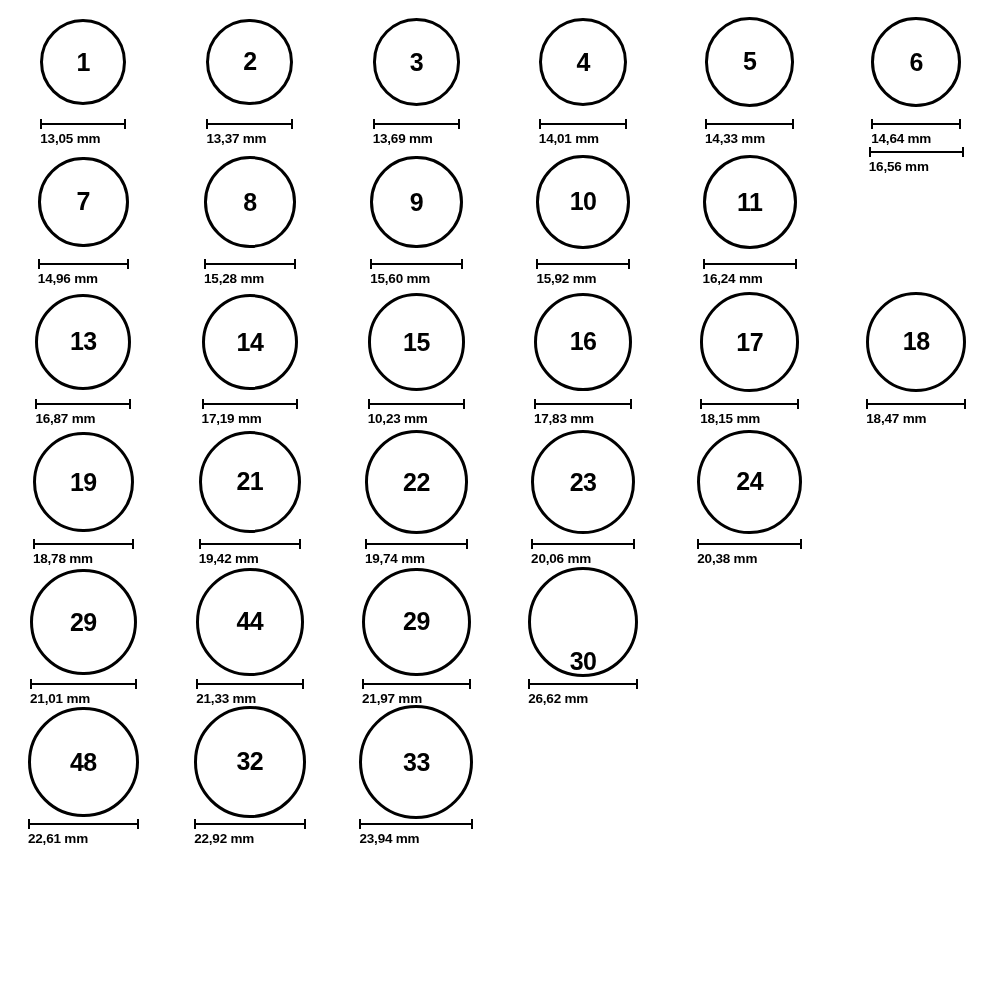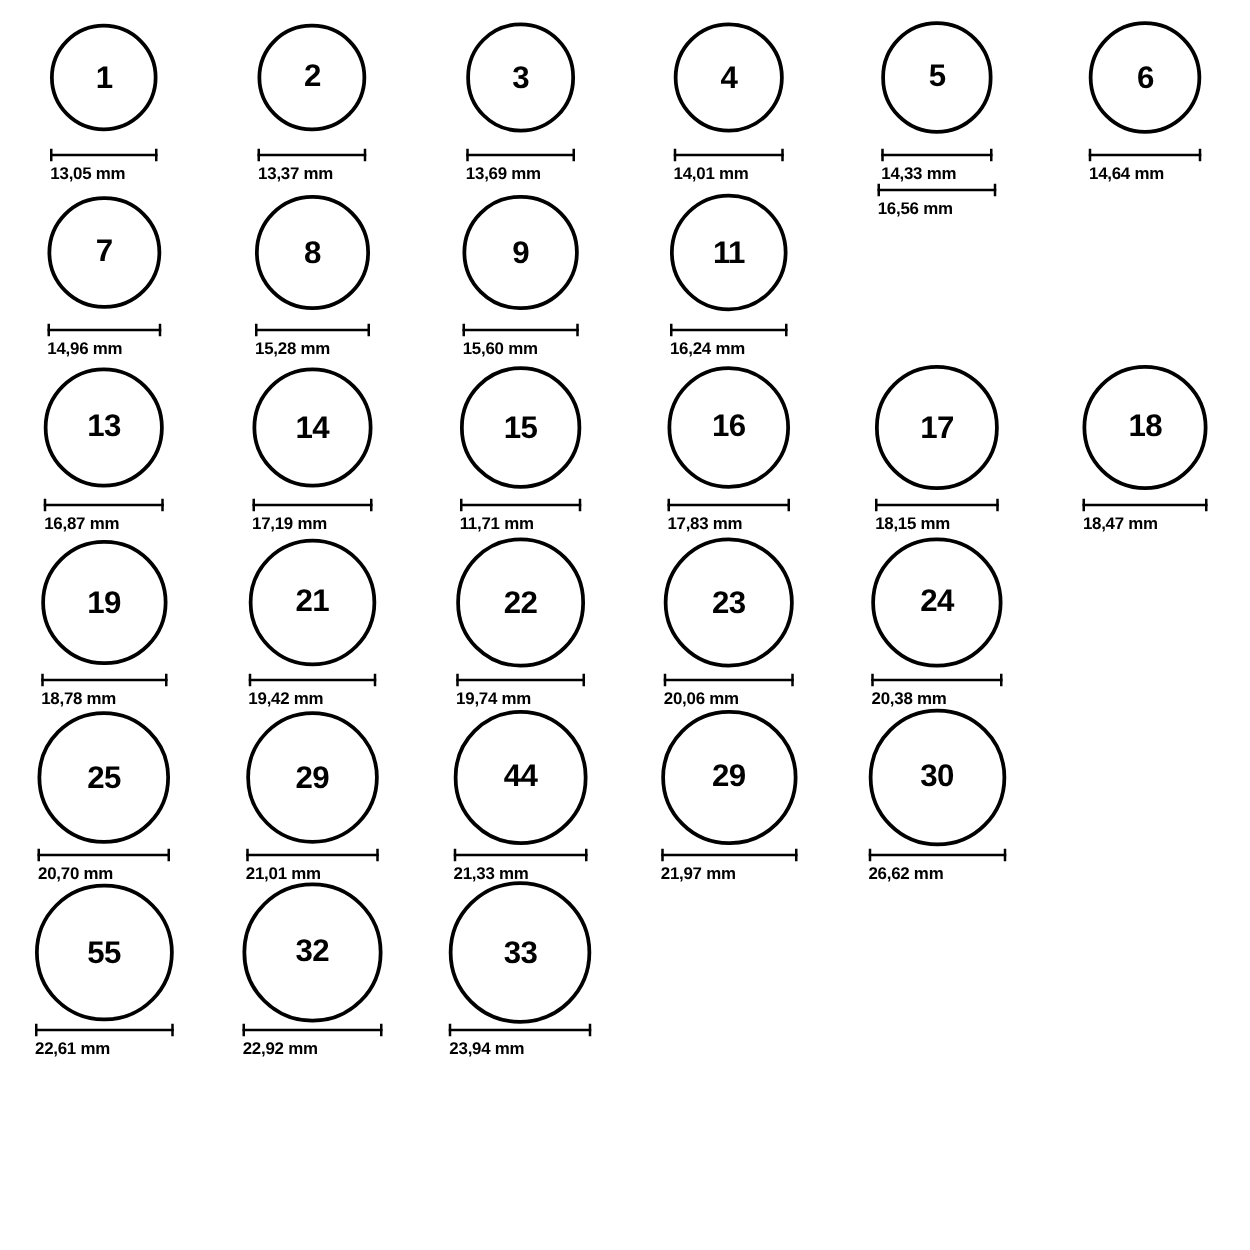--- a/index.html
+++ b/index.html
@@ -225,20 +225,35 @@
           <div class="caliper" style="width: 92.6px;">
             <div class="bar"></div>
             <div class="tick left"></div>
             <div class="tick right"></div>
           </div>
           <div class="mm-label">15,60 mm</div>
         </div>
       </div>
       <div class="size-cell">
         <div class="circle-wrap">
+          <div class="ring-circle" style="width: 93.4px; height: 93.4px;">
+            <span class="ring-number">10</span>
+          </div>
+        </div>
+        <div class="measure-wrap">
+          <div class="caliper" style="width: 93.4px;">
+            <div class="bar"></div>
+            <div class="tick left"></div>
+            <div class="tick right"></div>
+          </div>
+          <div class="mm-label">15,92 mm</div>
+        </div>
+      </div>
+      <div class="size-cell">
+        <div class="circle-wrap">
           <div class="ring-circle" style="width: 94.2px; height: 94.2px;">
             <span class="ring-number">11</span>
           </div>
         </div>
         <div class="measure-wrap">
           <div class="caliper" style="width: 94.2px;">
             <div class="bar"></div>
             <div class="tick left"></div>
             <div class="tick right"></div>
           </div>
@@ -292,21 +307,21 @@
           <div class="ring-circle" style="width: 97.5px; height: 97.5px;">
             <span class="ring-number">15</span>
           </div>
         </div>
         <div class="measure-wrap">
           <div class="caliper" style="width: 97.5px;">
             <div class="bar"></div>
             <div class="tick left"></div>
             <div class="tick right"></div>
           </div>
-          <div class="mm-label">11,71 mm</div>
+          <div class="mm-label">10,23 mm</div>
         </div>
       </div>
       <div class="size-cell">
         <div class="circle-wrap">
           <div class="ring-circle" style="width: 98.3px; height: 98.3px;">
             <span class="ring-number">16</span>
           </div>
         </div>
         <div class="measure-wrap">
           <div class="caliper" style="width: 98.3px;">
@@ -421,35 +436,20 @@
             <div class="tick left"></div>
             <div class="tick right"></div>
           </div>
           <div class="mm-label">20,38 mm</div>
         </div>
       </div>
     </div>
     <div class="size-row">
       <div class="size-cell">
         <div class="circle-wrap">
-          <div class="ring-circle" style="width: 105.7px; height: 105.7px;">
-            <span class="ring-number">25</span>
-          </div>
-        </div>
-        <div class="measure-wrap">
-          <div class="caliper" style="width: 105.7px;">
-            <div class="bar"></div>
-            <div class="tick left"></div>
-            <div class="tick right"></div>
-          </div>
-          <div class="mm-label">20,70 mm</div>
-        </div>
-      </div>
-      <div class="size-cell">
-        <div class="circle-wrap">
           <div class="ring-circle" style="width: 106.5px; height: 106.5px;">
             <span class="ring-number">29</span>
           </div>
         </div>
         <div class="measure-wrap">
           <div class="caliper" style="width: 106.5px;">
             <div class="bar"></div>
             <div class="tick left"></div>
             <div class="tick right"></div>
           </div>
@@ -481,39 +481,39 @@
           <div class="caliper" style="width: 108.9px;">
             <div class="bar"></div>
             <div class="tick left"></div>
             <div class="tick right"></div>
           </div>
           <div class="mm-label">21,97 mm</div>
         </div>
       </div>
       <div class="size-cell">
         <div class="circle-wrap">
-          <div class="ring-circle" style="width: 109.8px; height: 109.8px;">
+          <div class="ring-circle" style="width: 109.8px; height: 109.8px; align-items: flex-end;">
             <span class="ring-number">30</span>
           </div>
         </div>
         <div class="measure-wrap">
           <div class="caliper" style="width: 109.8px;">
             <div class="bar"></div>
             <div class="tick left"></div>
             <div class="tick right"></div>
           </div>
           <div class="mm-label">26,62 mm</div>
         </div>
       </div>
     </div>
     <div class="size-row">
       <div class="size-cell">
         <div class="circle-wrap">
           <div class="ring-circle" style="width: 110.6px; height: 110.6px;">
-            <span class="ring-number">55</span>
+            <span class="ring-number">48</span>
           </div>
         </div>
         <div class="measure-wrap">
           <div class="caliper" style="width: 110.6px;">
             <div class="bar"></div>
             <div class="tick left"></div>
             <div class="tick right"></div>
           </div>
           <div class="mm-label">22,61 mm</div>
         </div>

